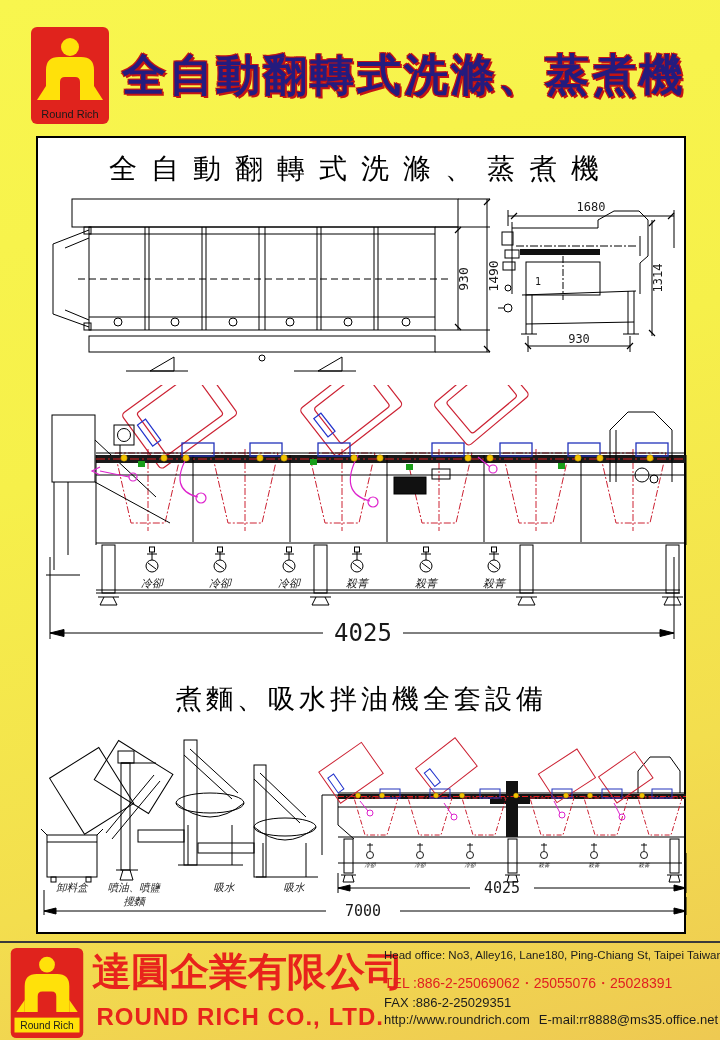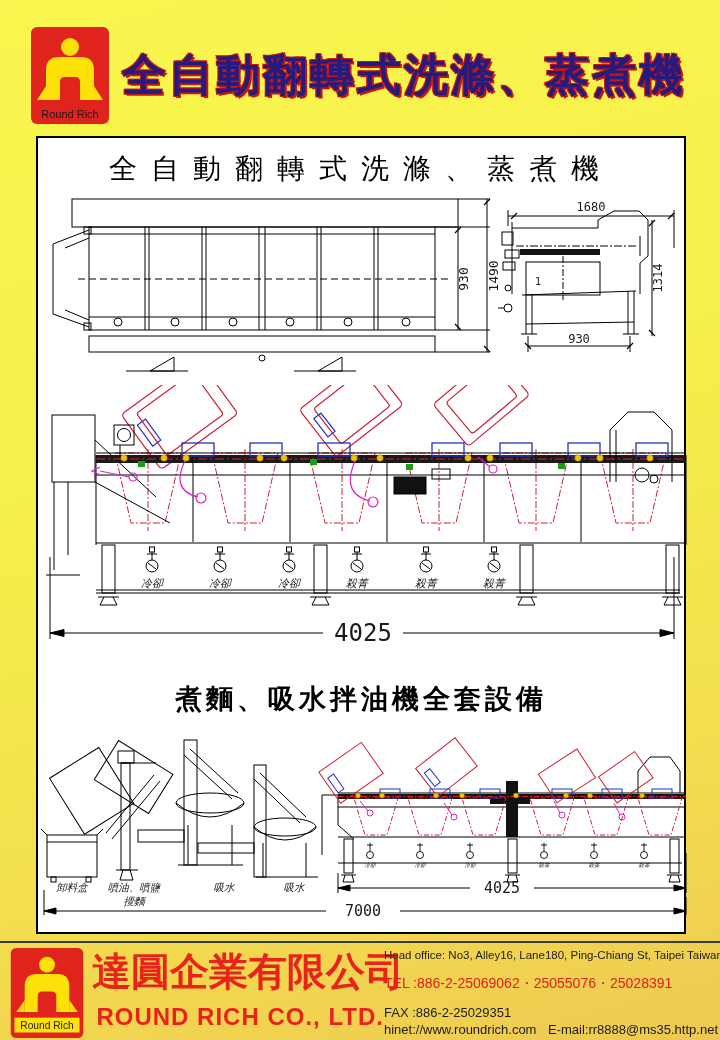--- a/index.html
+++ b/index.html
@@ -12,38 +12,38 @@
   .header-title{flex:1;text-align:center;font-family:"DejaVu Sans",sans-serif;font-weight:bold;
                 font-size:44px;letter-spacing:3px;color:#241b7e;white-space:nowrap;
                 text-shadow:2px 2px 0 #c41414,-1px -1px 0 #c41414,1px -1px 0 #c41414,-1px 1px 0 #c41414;}
   
   .panel{position:absolute;left:36px;top:136px;width:646px;height:794px;background:#fff;border:2px solid #000;}
   .panel-title{position:absolute;top:12px;left:0;width:100%;text-align:center;font-size:28px;color:#000;
                letter-spacing:14px;white-space:nowrap;font-family:"DejaVu Sans",sans-serif;}
   .d1{position:absolute;top:58px;left:0;}
   .d2{position:absolute;top:247px;left:0;}
   .section2-title{position:absolute;top:543px;left:0;width:100%;text-align:center;font-size:27px;color:#000;
-                  letter-spacing:4px;white-space:nowrap;font-family:"DejaVu Sans",sans-serif;font-weight:bold;}
+                  letter-spacing:4px;white-space:nowrap;font-family:"DejaVu Sans",sans-serif;}
   .d3{position:absolute;top:597px;left:0;}
   svg text{font-family:"DejaVu Sans Mono",monospace;fill:#1a1a1a;}
   svg .cjk{font-family:"DejaVu Sans",sans-serif;font-style:italic;}
   
   .footer-rule{position:absolute;top:941px;left:0;width:720px;border-top:2px solid #3a3a3a;}
   .footer{position:absolute;top:945px;left:0;width:720px;height:95px;}
   .footer-logo{position:absolute;left:8px;top:2px;width:78px;height:92px;}
   .company{position:absolute;left:92px;top:0px;width:292px;text-align:center;}
   .company-zh{font-size:39px;font-weight:bold;color:#e8231c;letter-spacing:0px;white-space:nowrap;
               font-family:"DejaVu Sans",sans-serif;}
   .company-en{font-size:24px;font-weight:bold;color:#e8231c;letter-spacing:1px;white-space:nowrap;margin-top:4px;
               font-family:"Liberation Sans",sans-serif;text-align:right;}
   .contact{position:absolute;left:384px;top:2px;width:334px;color:#1c1c1c;}
   .contact .zh{font-size:14px;white-space:nowrap;}
   .contact .en{font-size:11.5px;white-space:nowrap;margin-top:2px;}
   .contact .tel{font-size:14px;color:#e02020;white-space:nowrap;margin-top:14px;}
-  .contact .fax{font-size:13px;white-space:nowrap;margin-top:12px;}
+  .contact .fax{font-size:13px;white-space:nowrap;margin-top:2px;}
   .contact .line5{display:flex;justify-content:space-between;font-size:13px;white-space:nowrap;margin-top:2px;}
 </style>
 </head>
 <body>
 
 <div class="page">
 
   <div class="header">
     <svg class="logo" viewBox="0 0 80 99">
       <rect x="1" y="1" width="78" height="97" rx="6" fill="#e0231d"></rect>
@@ -520,19 +520,19 @@
     </svg>
     <div class="company">
       <div class="company-zh">達圓企業有限公司</div>
       <div class="company-en">ROUND RICH CO., LTD.</div>
     </div>
     <div class="contact">
       <div class="en">Head office: No3, Alley16, Lane180, Ping-Chiang St, Taipei Taiwan</div>
       <div class="tel">TEL :886-2-25069062・25055076・25028391</div>
       <div class="fax">FAX :886-2-25029351</div>
       <div class="line5">
-        <span>hinet://www.roundrich.com</span>
-        <span>E-mail:rr8888@ms35.http.net</span>
+        <span>http://www.roundrich.com</span>
+        <span>E-mail:rr8888@ms35.office.net</span>
       </div>
     </div>
   </div>
 
 </div>
 
 </body></html>

